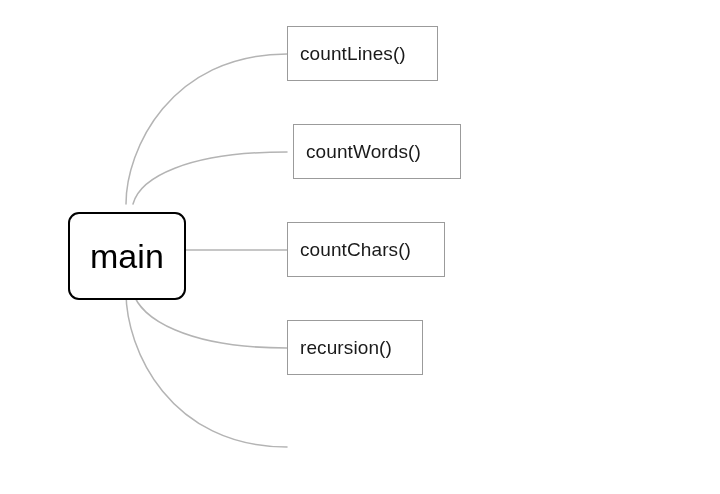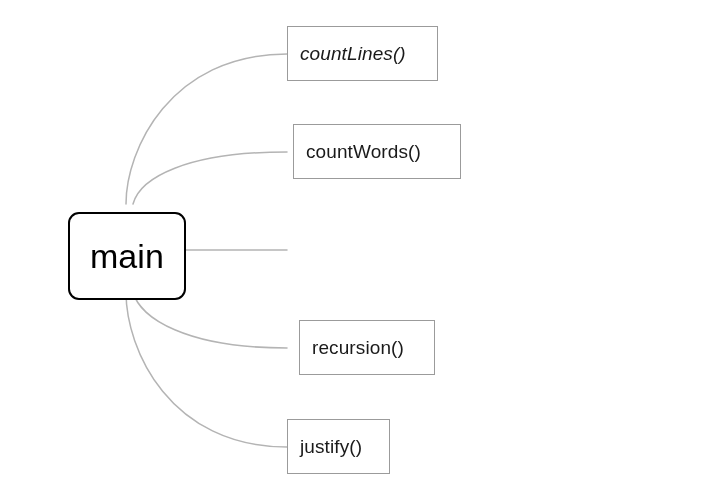--- a/index.html
+++ b/index.html
@@ -71,30 +71,30 @@
       <path d="M 186 250 L 287 250"></path>
       <path d="M 133 292 C 140 318 186 348 287 348"></path>
       <path d="M 126 292 C 126 350 170 447 287 447"></path>
     </g>
   </svg>
 
   <div class="node node-root" style="left: 68px; top: 204px; width: 118px; height: 88px; border-color: rgb(0, 0, 0); margin-top: 8px;">
     <span class="node-label">main</span>
   </div>
 
-  <div class="node node-leaf" style="left: 287px; top: 26px; width: 151px; height: 55px; border-color: rgb(155, 155, 155); font-style: italic;">
+  <div class="node node-leaf" style="left: 287px; top: 26px; width: 151px; height: 55px; border-color: rgb(155, 155, 155);">
     <span class="node-label">countLines()</span>
   </div>
 
   <div class="node node-leaf" style="left: 293px; top: 124px; width: 168px; height: 55px; border-color: rgb(155, 155, 155);">
     <span class="node-label">countWords()</span>
   </div>
 
+  <div class="node node-leaf" style="left: 287px; top: 222px; width: 158px; height: 55px; border-color: rgb(155, 155, 155);">
+    <span class="node-label">countChars()</span>
+  </div>
 
-  <div class="node node-leaf" style="left: 299px; top: 320px; width: 136px; height: 55px; border-color: rgb(155, 155, 155);">
+  <div class="node node-leaf" style="left: 287px; top: 320px; width: 136px; height: 55px; border-color: rgb(155, 155, 155);">
     <span class="node-label">recursion()</span>
   </div>
 
-  <div class="node node-leaf" style="left: 287px; top: 419px; width: 103px; height: 55px; border-color: rgb(155, 155, 155);">
-    <span class="node-label">justify()</span>
-  </div>
 
 </div>
 
 </body></html>

